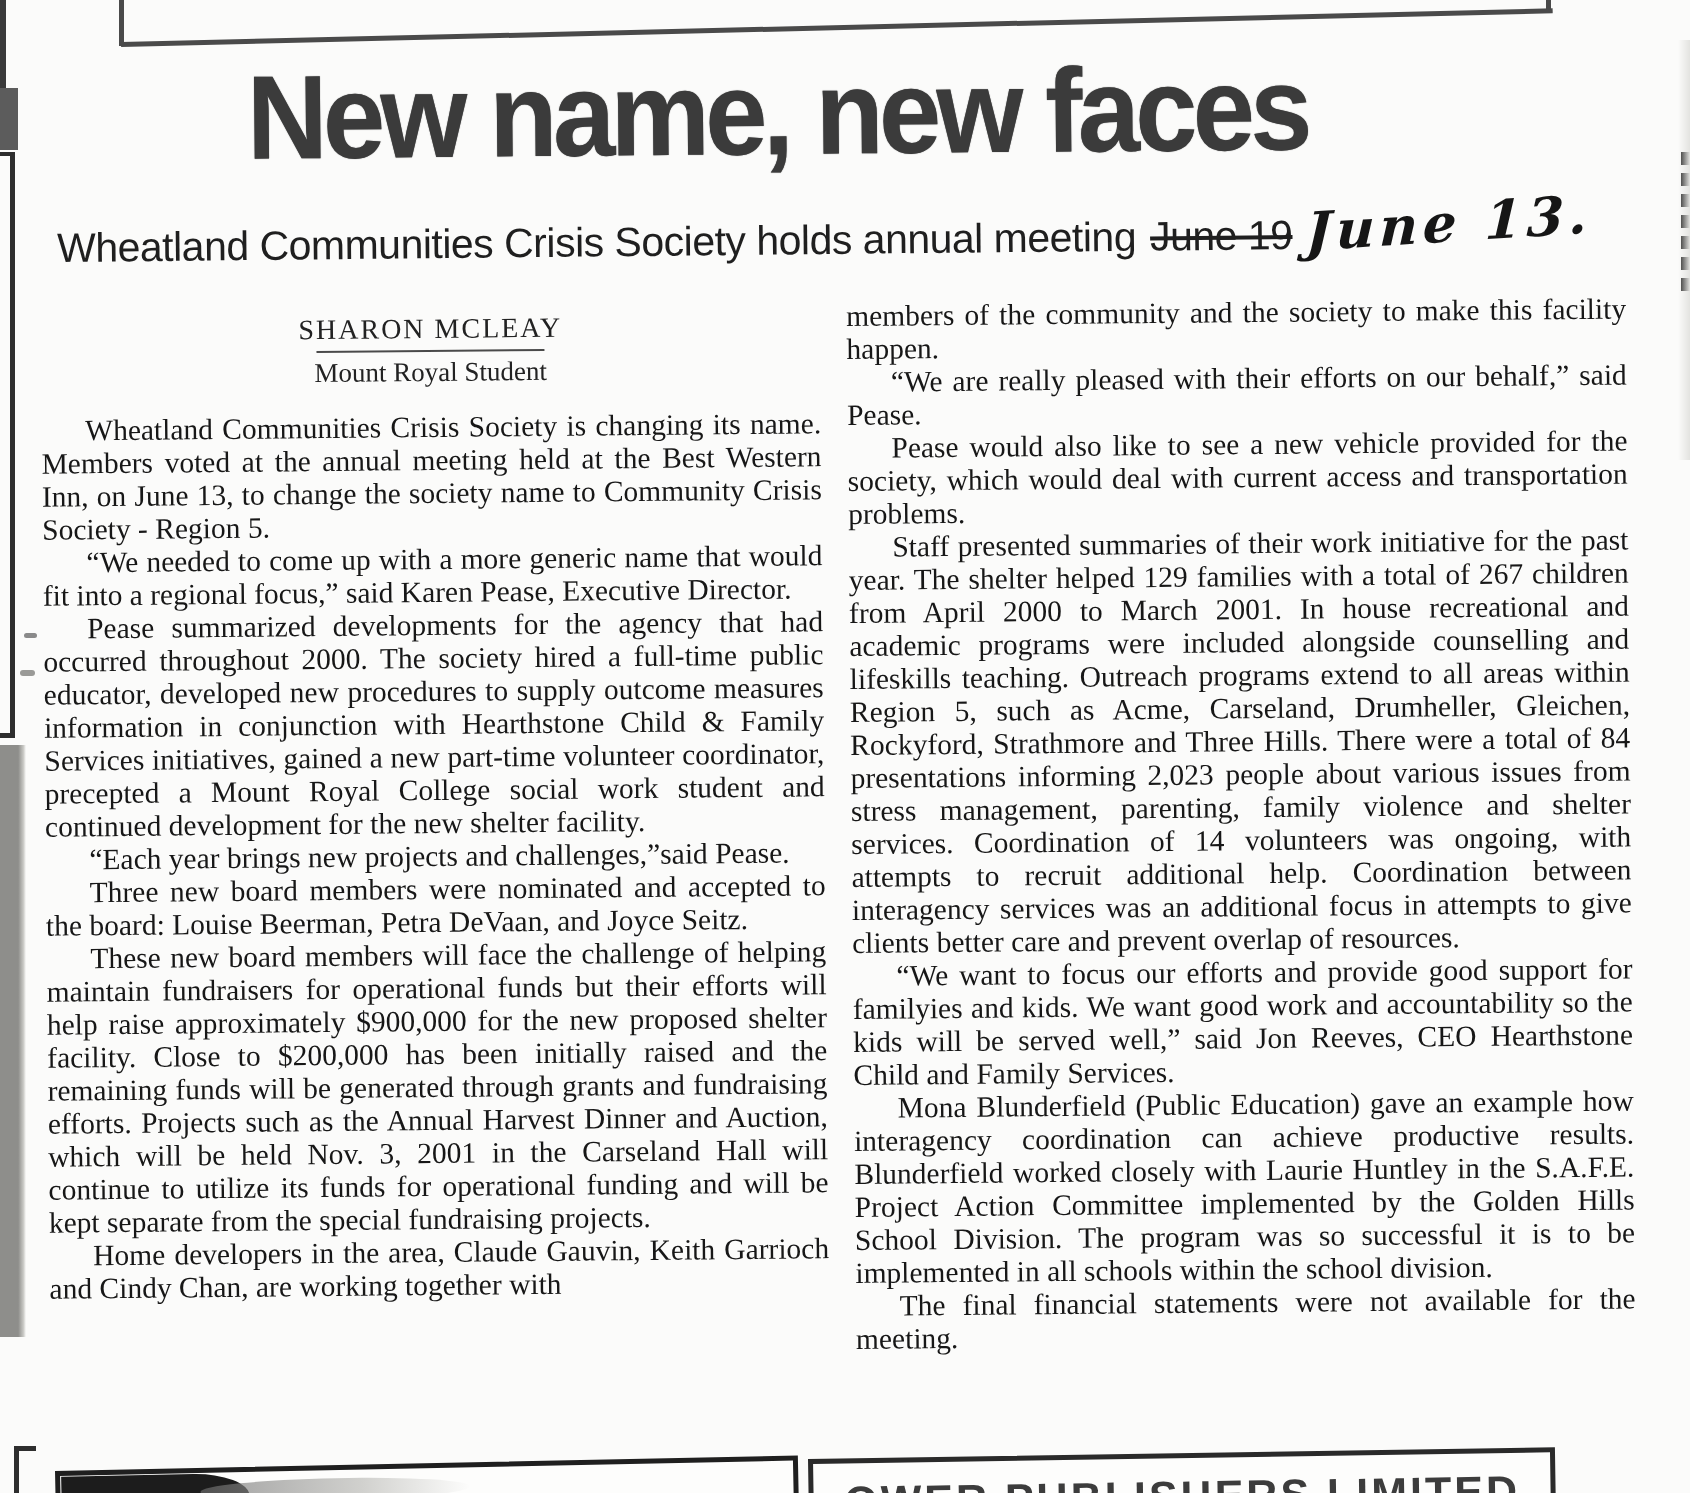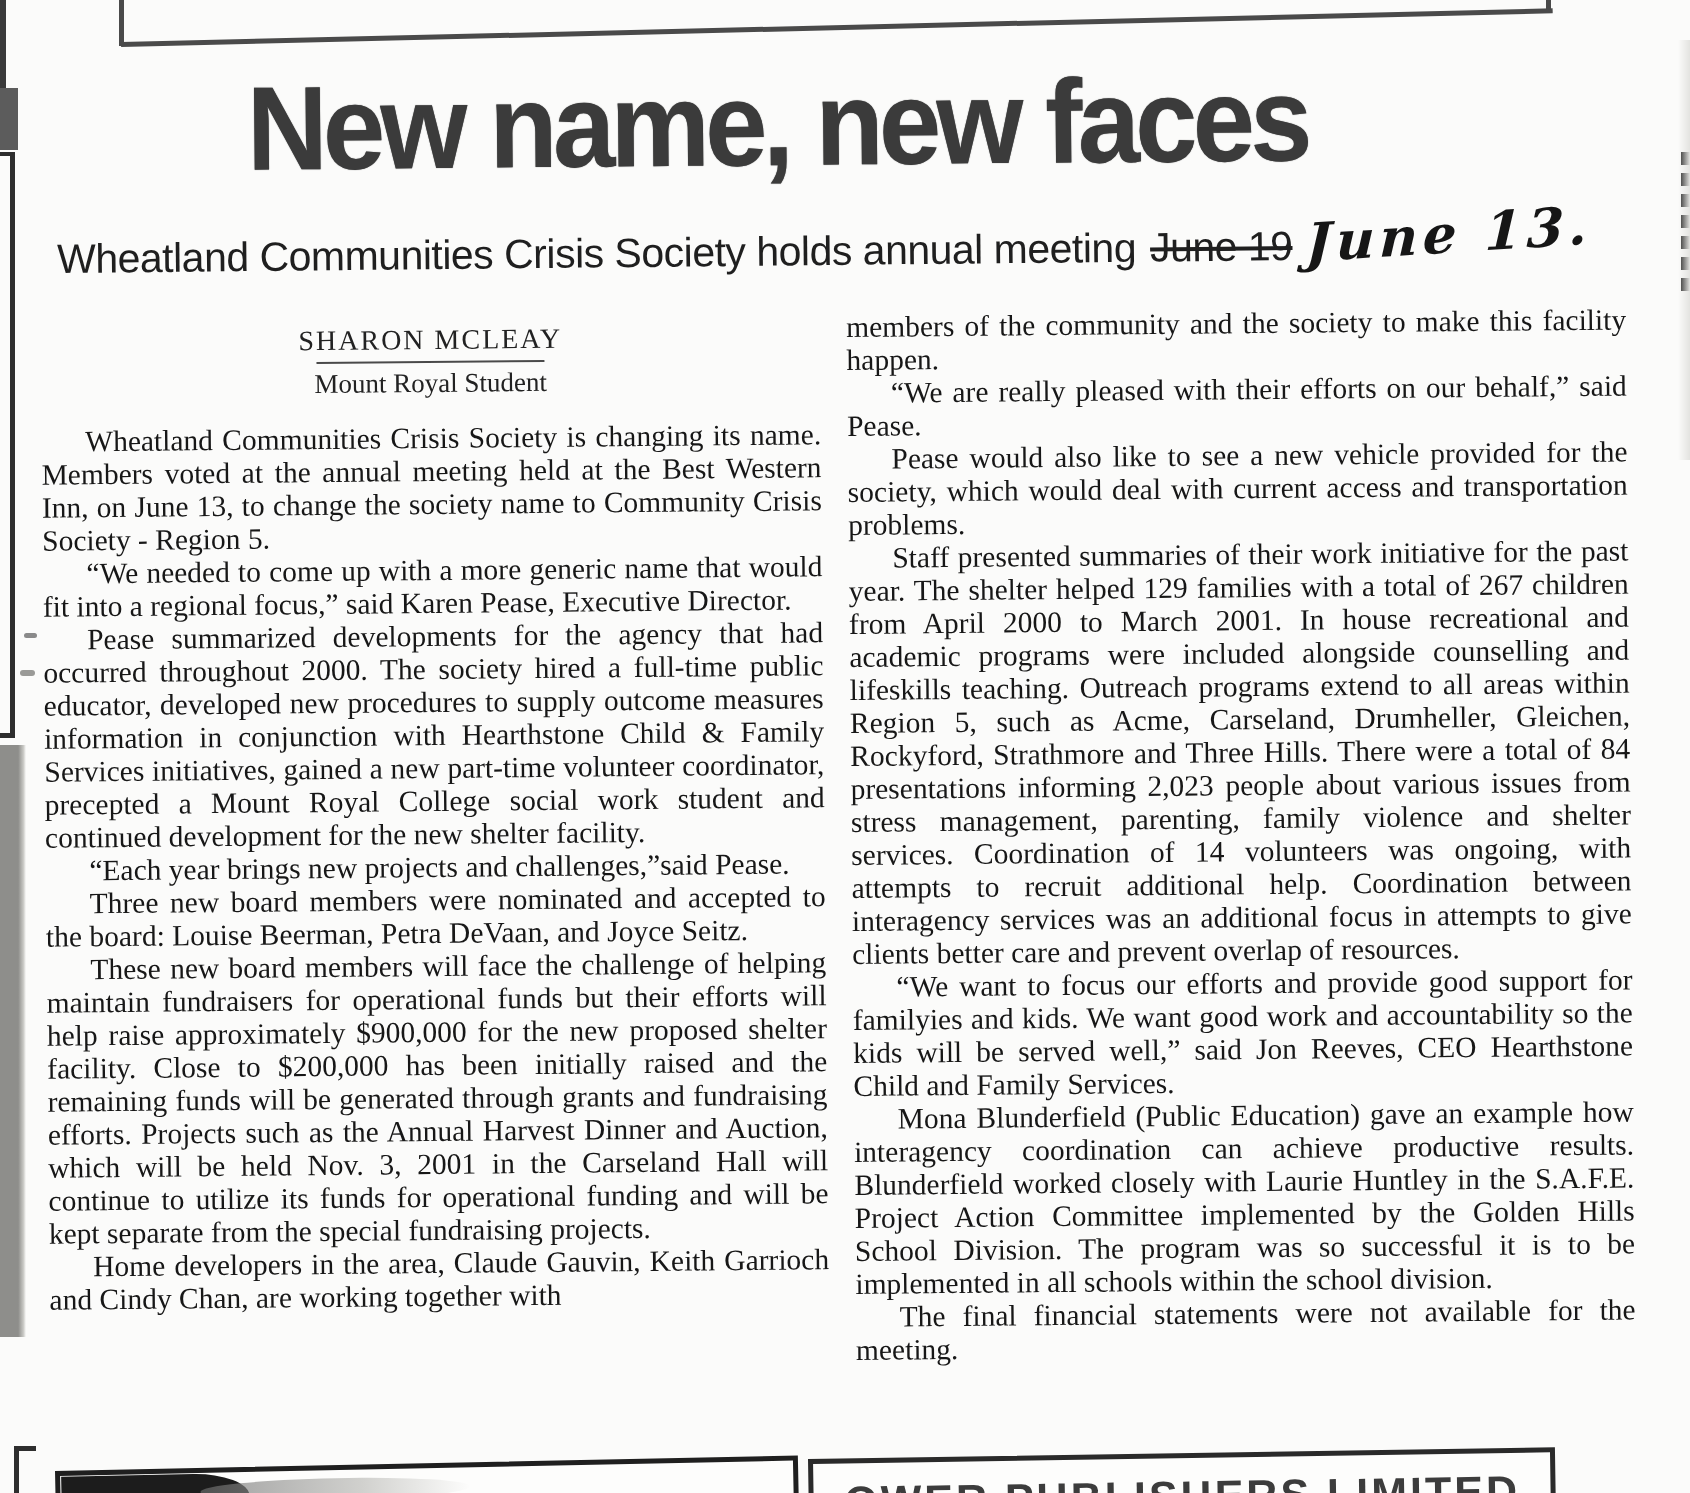--- a/index.html
+++ b/index.html
@@ -26,21 +26,21 @@
   .bl-corner-v{left:14px;top:1446px;width:5px;height:47px;background:#2e2e2e;}
   .bl-corner-h{left:14px;top:1446px;width:22px;height:5px;background:#2e2e2e;}
   .right-dashes{left:1681px;top:152px;width:9px;height:145px;
     background:repeating-linear-gradient(to bottom,#1e1e1e 0 13px,rgba(0,0,0,0) 13px 21px);}
   .right-band{right:0;top:40px;width:12px;height:420px;
     background:linear-gradient(to left,#e3e3e0,rgba(227,227,224,0));}
   .speck1{left:24px;top:633px;width:13px;height:5px;background:#8a8a8a;border-radius:3px;}
   .speck2{left:20px;top:670px;width:15px;height:6px;background:#9a9a97;border-radius:3px;}
 
   
-  .masthead{position:relative;padding-top:40px;margin-top:24px;}
+  .masthead{position:relative;padding-top:53px;}
   h1.headline{
     margin:0 auto;width:fit-content;position:relative;left:-68px;
     font-family:"Liberation Sans","DejaVu Sans",sans-serif;
     font-weight:bold;font-size:119px;line-height:1;letter-spacing:-5px;
     color:#3b3b3b;
     transform:rotate(-0.5deg) scaleX(0.94);
     text-shadow:0 0 1px #555;
   }
   .subhead{
     margin-top:32px;display:flex;justify-content:center;align-items:baseline;gap:14px;

